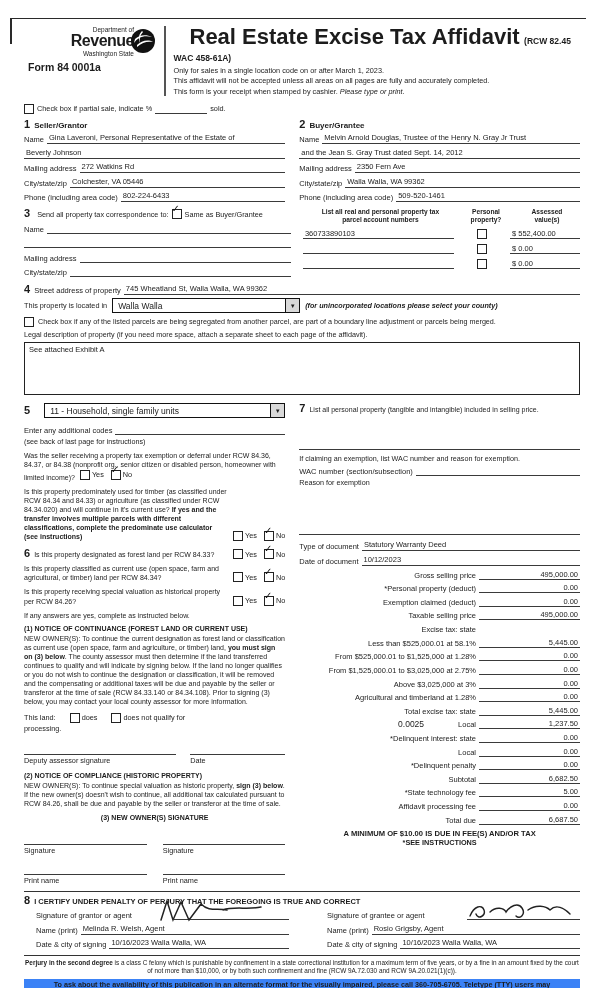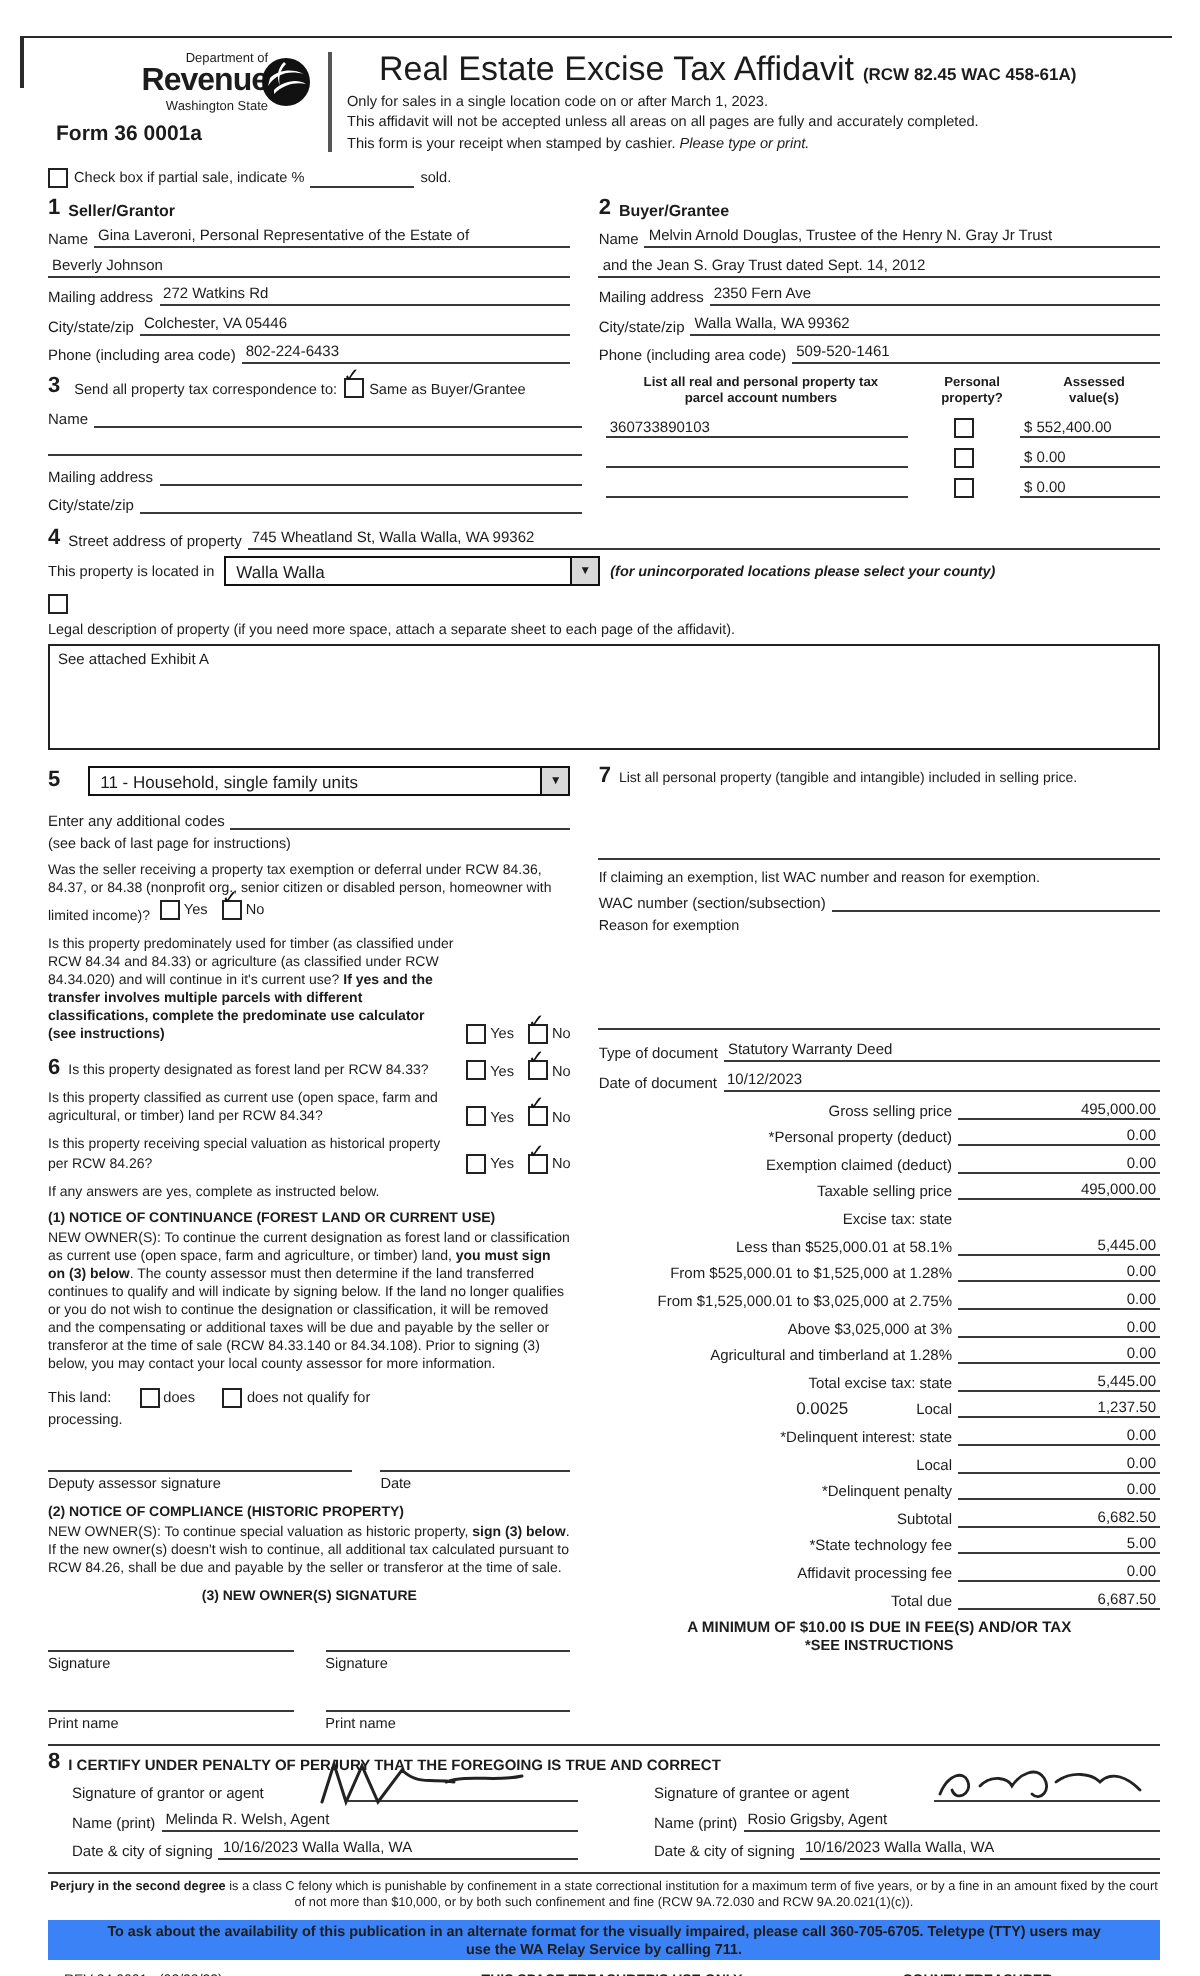--- a/index.html
+++ b/index.html
@@ -18,21 +18,21 @@
   .logo-row{display:flex;align-items:flex-start;justify-content:flex-end;}
   .logo-text{text-align:right;margin-right:-4px;}
   .dept{font-size:6.5px;}
   .rev{font-size:16px;font-weight:700;letter-spacing:-0.5px;line-height:1;}
   .wa{font-size:6.5px;margin-top:1px;}
   .swirl{width:26px;height:26px;flex:none;margin-top:2px;}
   .form-no{font-size:10.5px;font-weight:700;margin-top:4px;}
   .hdr-div{width:1.5px;background:#555;margin:0 8px;flex:none;}
   .title-block{flex:1;}
   .title-line{line-height:1;}
-  .title{font-size:17px;font-weight:400;padding-left:16px;}
+  .title{font-size:22px;font-weight:700;padding-left:16px;}
   .title-ref{font-size:8.5px;font-weight:700;}
   .sub{font-size:7.3px;margin-top:1.5px;line-height:1.25;}
 
   .partial-row{display:flex;margin-top:8px;font-size:7.3px;align-items:flex-end;}
   .partial-left{width:52%;display:flex;align-items:center;gap:3px;}
   .partial-right{flex:1;padding-left:8px;}
 
   
   .fl{display:flex;align-items:flex-end;margin-top:4.5px;font-size:7.5px;}
   .lbl{white-space:nowrap;padding-right:3px;}
@@ -119,21 +119,21 @@
           <div class="rev">Revenue</div>
           <div class="wa">Washington State</div>
         </div>
         <svg class="swirl" viewBox="0 0 26 26">
           <circle cx="13" cy="13" r="12" fill="#111"></circle>
           <path d="M4 15 C8 9, 14 7, 22 9 C16 6, 9 7, 5 11 Z" fill="#fff"></path>
           <path d="M7 19 C12 14, 18 13, 23 14 C18 11, 11 13, 7 17 Z" fill="#fff"></path>
           <path d="M13 4 C10 7, 9 11, 10 15 C8 10, 9 6, 12 3 Z" fill="#fff"></path>
         </svg>
       </div>
-      <div class="form-no">Form 36 0001a</div>
+      <div class="form-no">Form 84 0001a</div>
     </div>
     <div class="hdr-div"></div>
     <div class="title-block">
       <div class="title-line">
         <span class="title">Real Estate Excise Tax Affidavit</span>
         <span class="title-ref">(RCW 82.45 WAC 458-61A)</span>
       </div>
       <div class="sub">Only for sales in a single location code on or after March 1, 2023.</div>
       <div class="sub">This affidavit will not be accepted unless all areas on all pages are fully and accurately completed.</div>
       <div class="sub"><span>This form is your receipt when stamped by cashier. </span><i>Please type or print.</i></div>
@@ -267,20 +267,21 @@
     <div style="display:flex;align-items:center;gap:5px;margin-top:3px;font-size:7.3px;">
       <span>This property is located in</span>
       <span class="dd" style="width:188px;">
         <span class="dval" style="flex:1;">Walla Walla</span>
         <span class="darr">▼</span>
       </span>
       <span class="italic-note">(for unincorporated locations please select your county)</span>
     </div>
     <div style="display:flex;align-items:flex-start;gap:4px;margin-top:4px;font-size:7.2px;">
       <span class="cb"></span>
+      <span>Check box if any of the listed parcels are being segregated from another parcel, are part of a boundary line adjustment or parcels being merged.</span>
     </div>
     <div style="font-size:7.2px;margin-top:3px;">Legal description of property (if you need more space, attach a separate sheet to each page of the affidavit).</div>
     <div class="legal-box"><span>See attached Exhibit A</span></div>
   </div>
 
   <div class="two-col" style="margin-top:8px;">
 
     <div class="col-l">
       <div style="display:flex;align-items:center;gap:10px;">
         <span class="secno">5</span>

